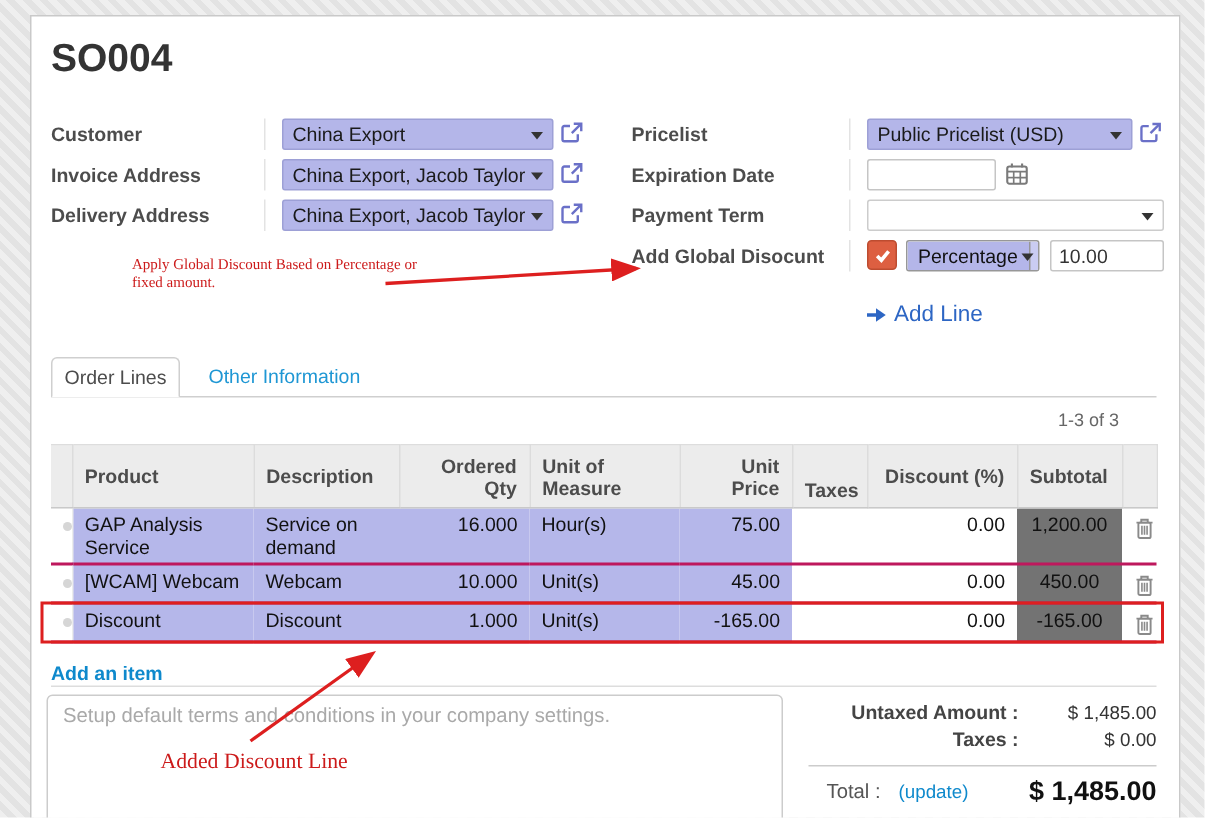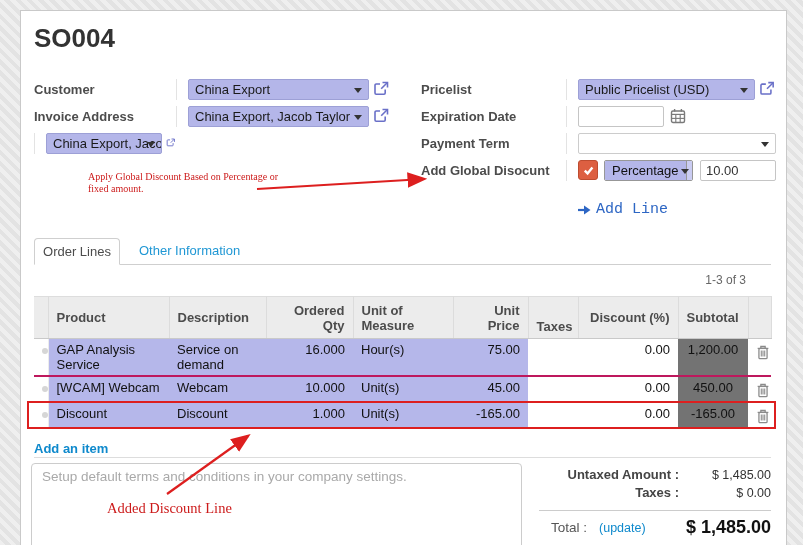--- a/index.html
+++ b/index.html
@@ -38,21 +38,21 @@
   .chk {
     width:20px; height:20px; background:#dd5f41; border:1px solid #bd4c30; border-radius:3px;
     display:flex; align-items:center; justify-content:center; flex:none;
   }
   .dsel { display:flex; height:21px; border:1px solid #979797; border-radius:2px; margin-left:6px; overflow:hidden; }
   .dsel .lab { background:#b4b6e9; font-size:13px; line-height:19px; padding:0 7px; color:#111; }
   .dsel .btn { width:16px; background:#caccf2; border-left:1px solid #979797; position:relative; }
   .dsel .btn .caret { right:3px; }
   .addline { position:absolute; left:556px; top:190px; display:flex; align-items:center; cursor:pointer; }
   .addline svg { margin-right:5px; }
-  .addline span { font-family:Liberation Mono, monospace; font-size:15px; color:#2d66c4; }
+  .addline span { font-family:Liberation Sans, sans-serif; font-size:15px; color:#2d66c4; }
 
   
   .tabbar { position:absolute; left:13px; top:227px; width:737px; height:27px; border-bottom:1px solid #cfcfcf; display:flex; }
   .tab-active {
     width:86px; height:27px; background:#fff; border:1px solid #cfcfcf; border-bottom:1px solid #fff;
     border-radius:4px 4px 0 0; text-align:center; line-height:26px; font-size:13px; color:#4c4c4c; margin-bottom:-1px;
   }
   .tab-link { line-height:26px; font-size:13px; color:#1f97d4; margin-left:19px; cursor:pointer; }
   .pager { position:absolute; left:655px; top:262px; width:70px; text-align:right; font-size:12px; color:#666; }
 
@@ -124,20 +124,21 @@
         <div class="sel wide">
           <span>China Export, Jacob Taylor</span>
           <i class="caret"></i>
         </div>
         <svg class="ext" viewBox="0 0 17 17">
             <path d="M7 4 H3.2 a1.2 1.2 0 0 0 -1.2 1.2 V13 a1.2 1.2 0 0 0 1.2 1.2 H11 a1.2 1.2 0 0 0 1.2 -1.2 V9.5" fill="none" stroke="#6a70c8" stroke-width="1.6"></path>
             <path d="M9.5 2.5 h5 v5" fill="none" stroke="#6a70c8" stroke-width="1.6"></path>
             <path d="M14.2 2.8 L8.2 8.8" stroke="#6a70c8" stroke-width="1.6"></path>
           </svg>
       </div>
+      <div class="flabel">Delivery Address</div>
       <div class="fctrl">
         <div class="sel wide">
           <span>China Export, Jacob Taylor</span>
           <i class="caret"></i>
         </div>
         <svg class="ext" viewBox="0 0 17 17">
             <path d="M7 4 H3.2 a1.2 1.2 0 0 0 -1.2 1.2 V13 a1.2 1.2 0 0 0 1.2 1.2 H11 a1.2 1.2 0 0 0 1.2 -1.2 V9.5" fill="none" stroke="#6a70c8" stroke-width="1.6"></path>
             <path d="M9.5 2.5 h5 v5" fill="none" stroke="#6a70c8" stroke-width="1.6"></path>
             <path d="M14.2 2.8 L8.2 8.8" stroke="#6a70c8" stroke-width="1.6"></path>
           </svg>

